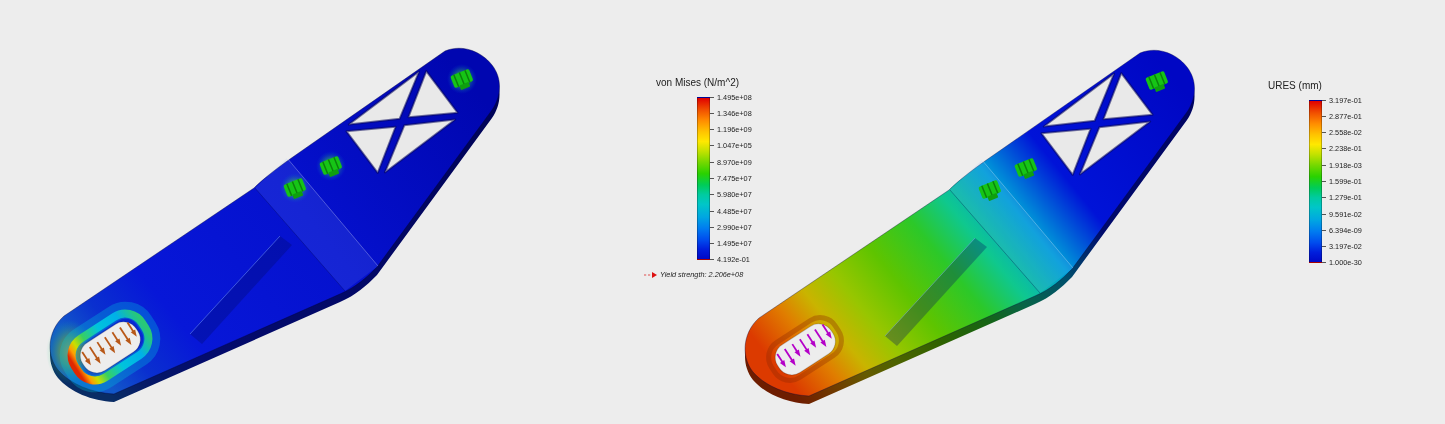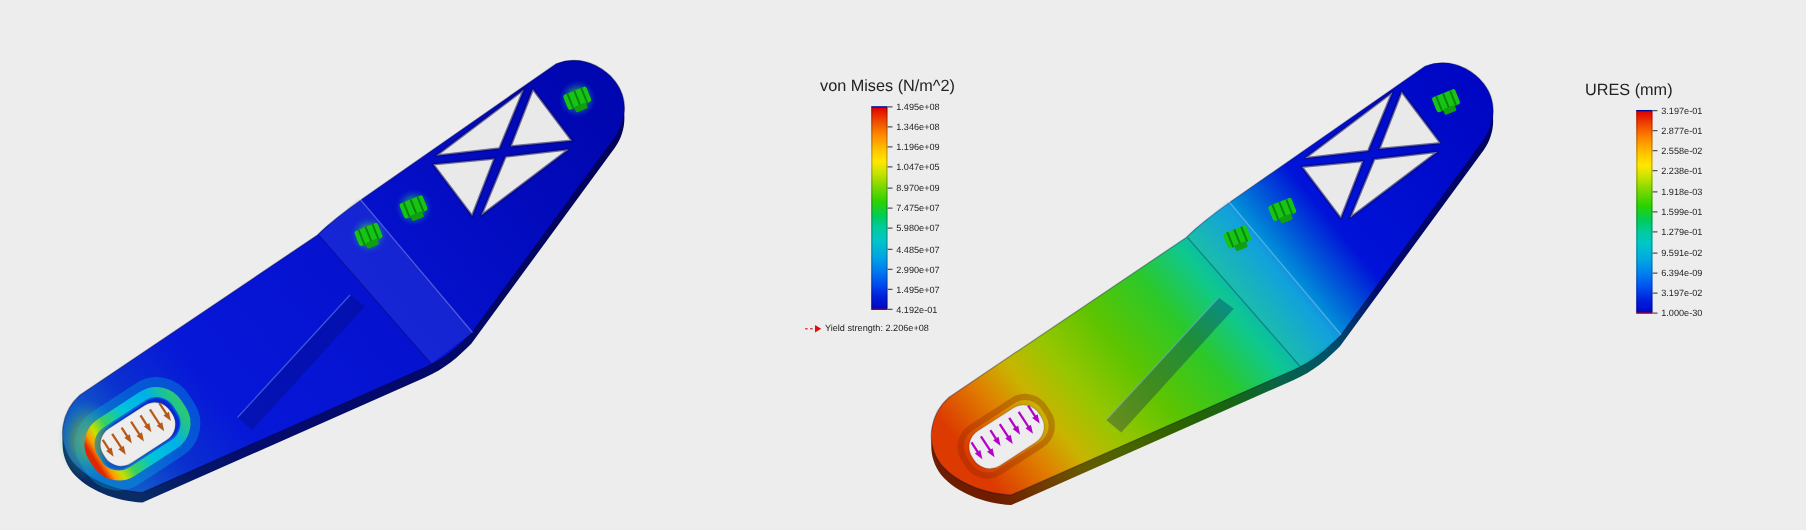--- a/index.html
+++ b/index.html
@@ -12,22 +12,22 @@
   }
   .model-canvas{position:absolute;left:0;top:0;}
 
   
   .legend{
     position:absolute;
     display:flex;flex-direction:column;
     color:#333;
   }
   .legend-title{
-    font-size:13px;
-    margin:0 0 9px 0;
+    font-size:10px;
+    margin:16px 0 9px 0;
     white-space:nowrap;
     color:#222;
   }
   .legend-row{display:flex;margin-left:9px;padding-left:32px;}
   .colorbar{
     width:13px;height:163px;
     background:linear-gradient(to bottom,
       #e00000 0%, #f04c00 7%, #ff8c00 14%, #ffc400 21%, #ffe800 27%,
       #c4e200 33%, #74d800 40%, #2ad200 47%, #00cc58 54%, #00cba0 60%,
       #00c6c8 66%, #00a6e2 74%, #007cf0 81%, #004cee 88%, #001edc 94%, #0008c6 100%);
@@ -37,21 +37,21 @@
   .labels{
     display:flex;flex-direction:column;justify-content:space-between;
     height:171px;margin-top:-4px;margin-left:0;
   }
   .lrow{display:flex;align-items:center;height:8px;}
   .tick{width:4px;height:1px;background:#555;margin-right:3px;flex:0 0 auto;}
   .lval{font-size:7.3px;white-space:nowrap;color:#222;}
   .yield-row{
     display:flex;align-items:center;
     margin-top:6px;margin-left:-12px;
-    font-size:7.3px;color:#222;white-space:nowrap;
+    font-size:7.3px;color:#222;white-space:nowrap;font-style:italic;
   }
   .yield-arrow{margin-right:3px;flex:0 0 auto;}
 </style>
 </head>
 <body>
 
 <div class="stage">
 
   <svg class="model-canvas" width="1445" height="424" viewBox="0 0 1445 424">
     <defs>

